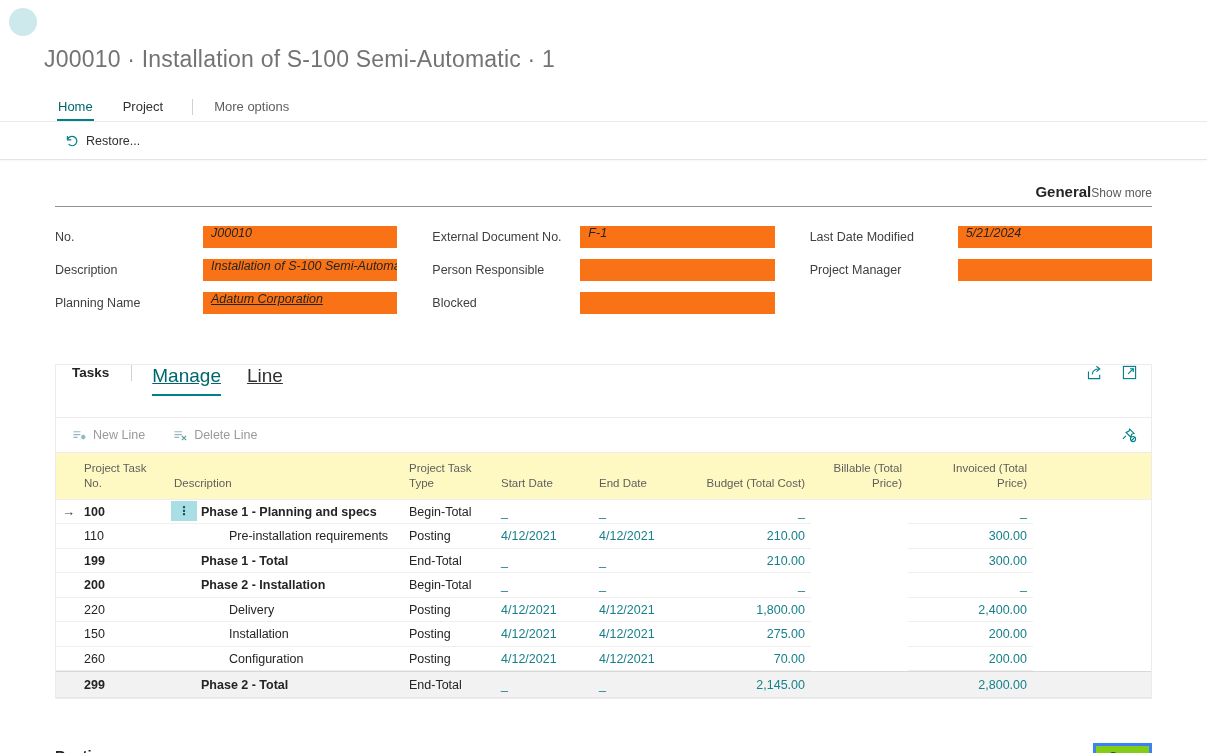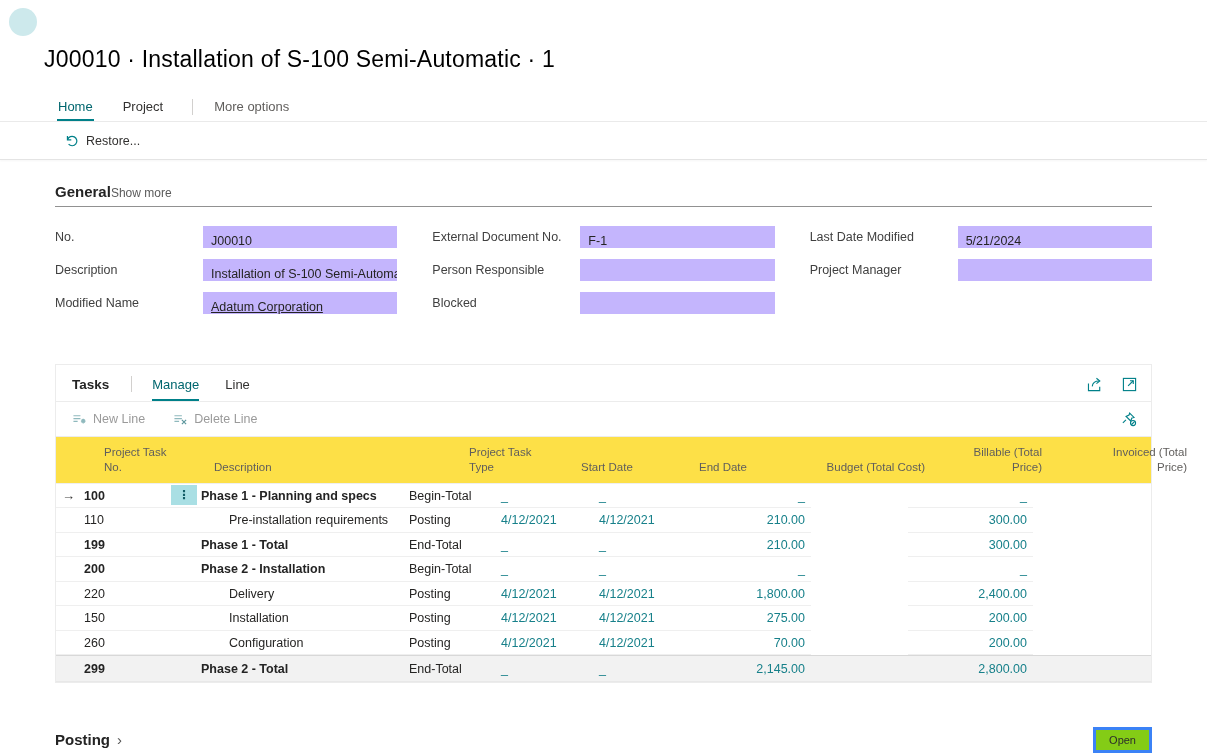--- a/index.html
+++ b/index.html
@@ -2,53 +2,53 @@
 <html><head>
 <meta charset="utf-8">
 <style>
   html,body{margin:0;padding:0;}
   body{
     width:1207px;height:753px;background:#fff;overflow:hidden;
     font-family:"Liberation Sans","DejaVu Sans",sans-serif;color:#252423;position:relative;
   }
   
   .avatar{position:absolute;left:9px;top:8px;width:28px;height:28px;border-radius:50%;background:#cde9ec;}
-  .page-title{margin:46px 0 0 44px;font-size:23px;font-weight:300;color:#000000;letter-spacing:.2px;}
+  .page-title{margin:46px 0 0 44px;font-size:23px;font-weight:300;color:#737373;letter-spacing:.2px;}
   .ribbon{display:flex;align-items:flex-end;margin-top:22px;padding-left:57px;border-bottom:1px solid #eaeaea;}
   .tab{font-size:13px;color:#323130;padding:4px 1px 7px;margin-right:28px;cursor:pointer;}
   .tab.active{color:#00666e;border-bottom:2px solid #008089;padding-bottom:5px;}
   .vdiv{width:1px;background:#d2d0ce;height:16px;margin:0 20px 6px 0;}
   .more-options{font-size:13px;color:#605e5c;padding:4px 1px 7px;}
   .actionbar{height:37px;display:flex;align-items:center;padding-left:65px;border-bottom:1px solid #e4e4e4;box-shadow:0 1px 2px rgba(0,0,0,.04);}
   .restore{display:flex;align-items:center;gap:7px;font-size:12.5px;color:#323130;cursor:pointer;text-align:right;}
   
   .section{margin:0 55px;}
-  .sec-head{display:flex;justify-content:flex-start;align-items:flex-end;margin-top:23px;padding-bottom:6px;border-bottom:1px solid #919191;}
+  .sec-head{display:flex;justify-content:flex-end;align-items:flex-end;margin-top:23px;padding-bottom:6px;border-bottom:1px solid #919191;}
   .sec-title{font-size:15px;font-weight:700;color:#242424;}
   .show-more{font-size:12px;color:#5a5a5a;cursor:pointer;}
   .fgrid{display:grid;grid-template-columns:1fr 1fr 1fr;column-gap:35px;margin-top:19px;}
   .frow{display:grid;grid-template-columns:148px 1fr;align-items:center;margin-bottom:11px;height:22px;}
   .flabel{font-size:12.5px;color:#404040;}
-  .fvalue{height:22px;background:#c4b5fd;font-size:12.5px;color:#252423;display:flex;align-items:flex-end;padding:0 8px;overflow:hidden;white-space:nowrap;}
+  .fvalue{height:22px;background:#f97316;font-size:12.5px;color:#252423;display:flex;align-items:flex-start;padding:0 8px;overflow:hidden;white-space:nowrap;font-style:italic;}
   .fvalue.link span{text-decoration:underline;}
   
   .card{margin:39px 55px 0;border:1px solid #ececec;}
-  .card-tabs{display:flex;align-items:flex-end;height:36px;padding:0 14px 0 16px;border-bottom:1px solid #ececec;}
+  .card-tabs{display:flex;align-items:flex-start;height:36px;padding:0 14px 16px 16px;border-bottom:1px solid #ececec;}
   .card-title{font-size:13.5px;font-weight:700;color:#242424;padding-bottom:9px;}
-  .ctab{font-size:13px;color:#323130;padding-bottom:9px;margin-right:26px;cursor:pointer;}
+  .ctab{font-size:19px;color:#323130;padding-bottom:9px;margin-right:26px;cursor:pointer;text-decoration:underline;}
   .ctab.active{color:#00666e;border-bottom:2px solid #008089;padding-bottom:7px;}
   .card-tabs .vdiv{margin:0 20px 9px 22px;}
   .card-icons{margin-left:auto;display:flex;gap:18px;align-items:center;padding-bottom:9px;}
   .icon-btn{cursor:pointer;display:flex;}
   .card-actions{display:flex;align-items:center;height:34px;padding:0 14px 0 16px;border-bottom:1px solid #ececec;}
   .act{display:flex;align-items:center;gap:6px;font-size:12.5px;color:#9a9a9a;margin-right:28px;cursor:default;}
   .pin-right{margin-left:auto;display:flex;cursor:pointer;}
   
   .ttable{--cols:25px 90px 235px 92px 98px 95px 120px 97px 125px 1fr;}
-  .thead{display:grid;grid-template-columns:var(--cols);align-items:end;border-bottom:1px solid #efefef;background:#fde047;gap:20px;}
+  .thead{display:grid;grid-template-columns:var(--cols);align-items:end;border-bottom:1px solid #efefef;background:#fef9c3;}
   .hcell{font-size:11.5px;color:#605e5c;line-height:1.3;white-space:pre-line;padding:8px 4px 8px 3px;cursor:pointer;}
   .thead > :nth-child(n+7){text-align:right;padding-right:6px;}
   .trow{display:grid;grid-template-columns:var(--cols);height:24.5px;font-size:12.5px;}
   .cell{display:flex;align-items:center;padding:0 4px 0 3px;box-sizing:border-box;overflow:hidden;white-space:nowrap;cursor:pointer;}
   .cell.sep{border-bottom:1px solid #efefef;}
   .cell.num{justify-content:flex-end;padding-right:6px;}
   .cell.teal{color:#17808a;}
   .trow.boldrow .c-no,.trow.boldrow .c-desc{font-weight:700;color:#242424;}
   .c-desc{position:relative;padding-left:30px;}
   .c-desc.indent{padding-left:58px;}
@@ -103,21 +103,21 @@
             <span>J00010</span>
           </div>
       </div>
       <div class="frow">
         <div class="flabel">Description</div>
         <div class="fvalue">
             <span>Installation of S-100 Semi-Automat</span>
           </div>
       </div>
       <div class="frow">
-        <div class="flabel">Modified Name</div>
+        <div class="flabel">Planning Name</div>
         <div class="fvalue link">
             <span>Adatum Corporation</span>
           </div>
       </div>
     </div>
     <div>
       <div class="frow">
         <div class="flabel">External Document No.</div>
         <div class="fvalue">
             <span>F-1</span>

